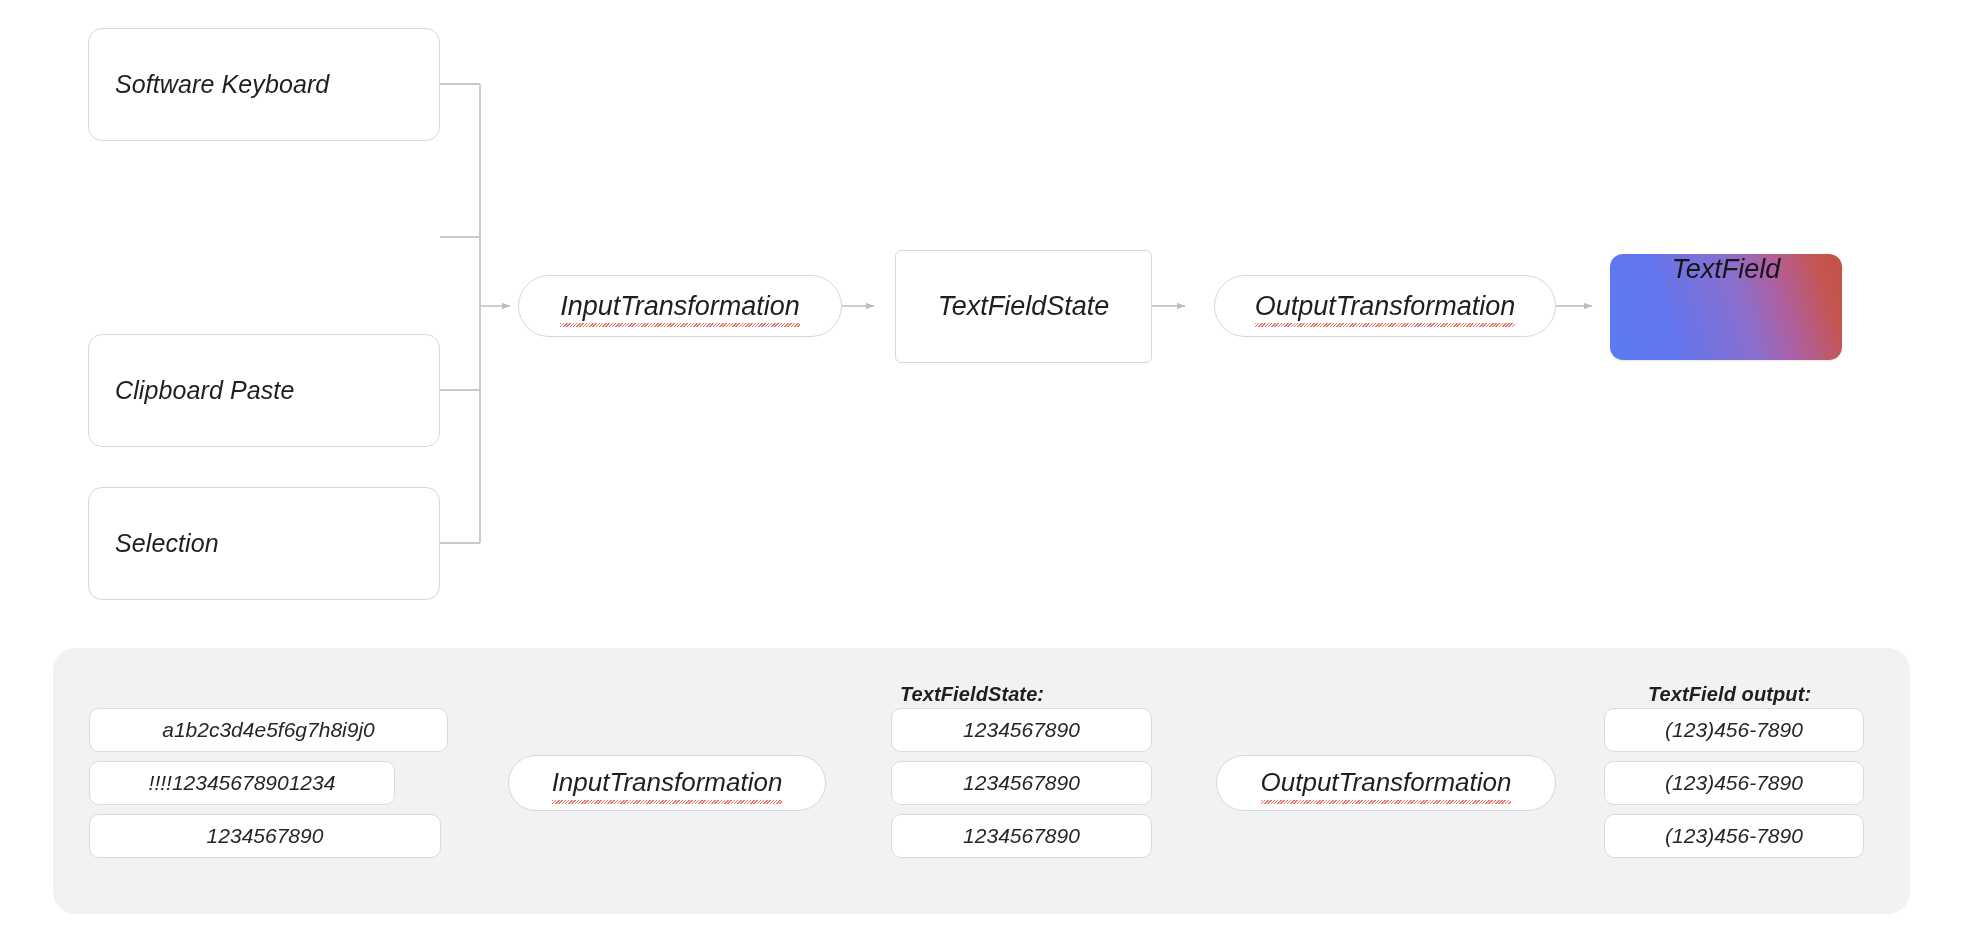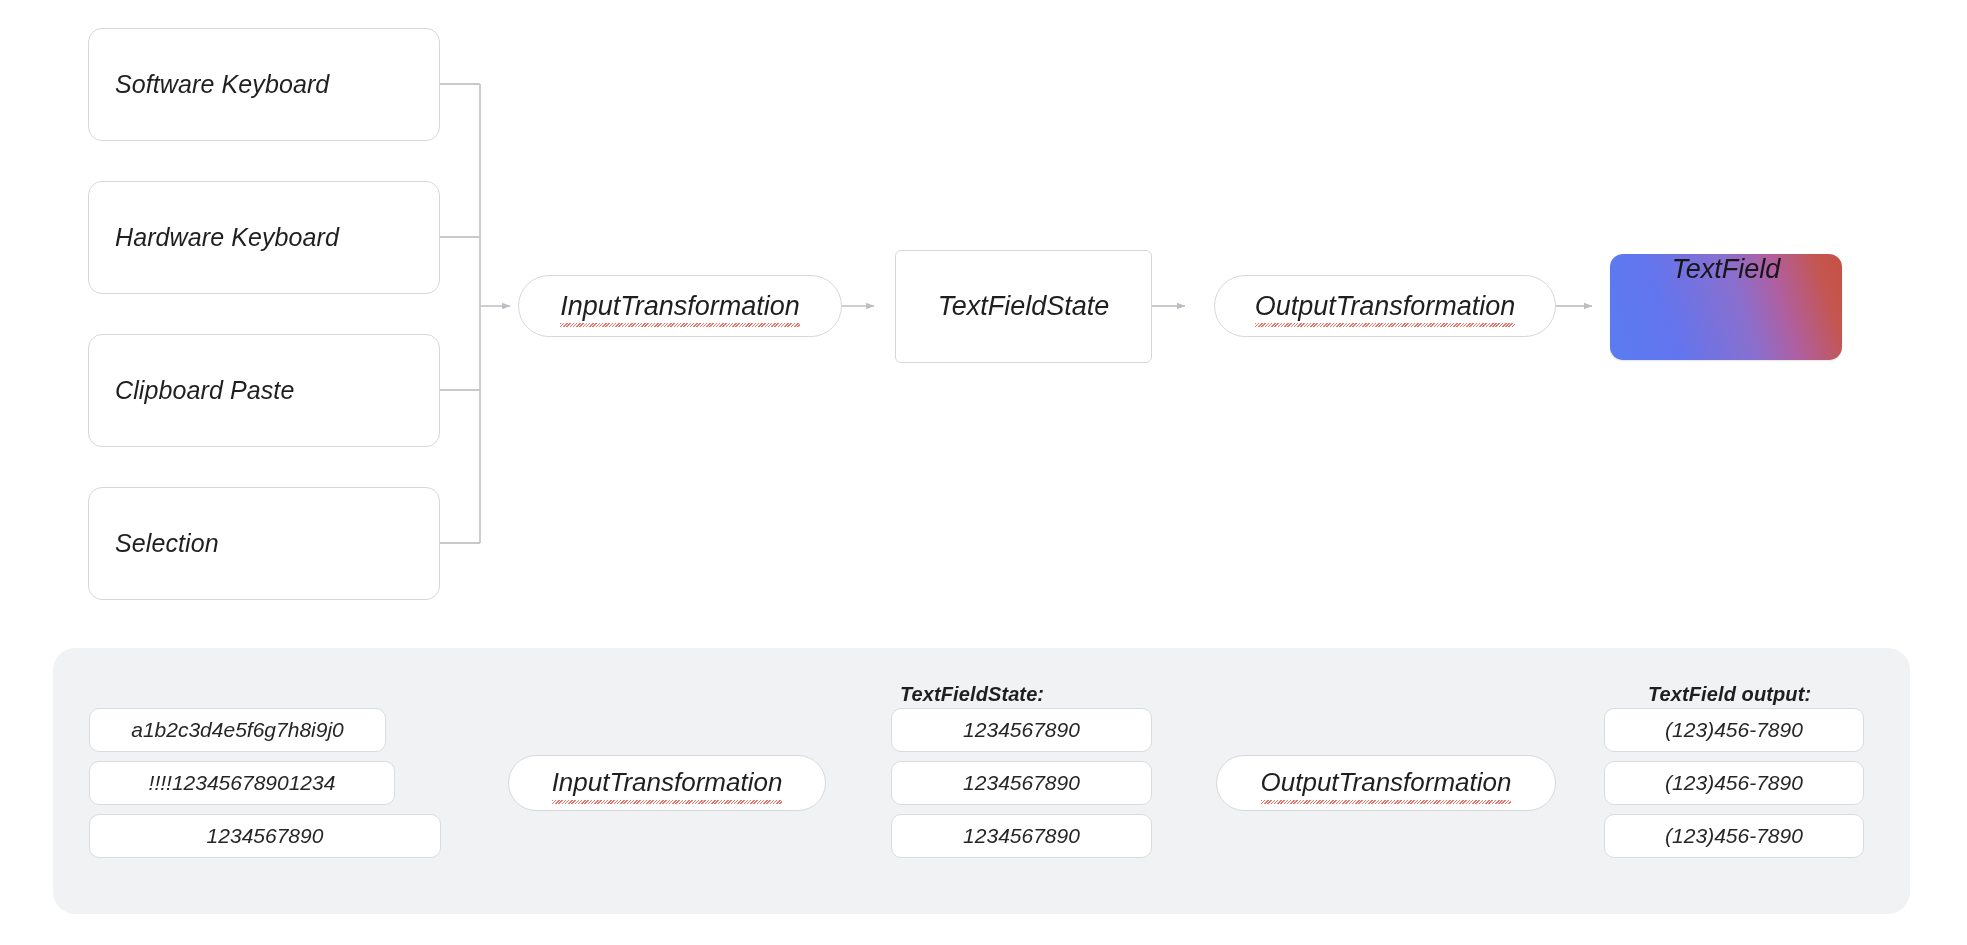--- a/index.html
+++ b/index.html
@@ -159,23 +159,20 @@
       <path d="M1588,730 V836"></path>
       <path d="M1588,730 H1616" marker-end="url(#ah)"></path>
       <path d="M1588,783 H1616" marker-end="url(#ah)"></path>
       <path d="M1588,836 H1616" marker-end="url(#ah)"></path>
     </g>
   </svg>
 
   <div class="node rect src-box" style="top:28px;">
     <span>Software Keyboard</span>
   </div>
-  <div class="node rect src-box" style="top:181px;">
-    <span>Hardware Keyboard</span>
-  </div>
   <div class="node rect src-box" style="top:487px;">
     <span>Selection</span>
   </div>
   <div class="node rect src-box" style="top:334px;">
     <span>Clipboard Paste</span>
   </div>
 
   <div class="node pill xform" style="left:518px;top:275px;width:324px;">
     <span class="squiggle">InputTransformation</span>
   </div>
@@ -191,21 +188,21 @@
   <div class="textfield">
     <span>TextField</span>
   </div>
 
   <div class="panel"></div>
 
   <span class="col-label" style="left:89px;top:683px;margin-top:36px;">Inputs:</span>
   <span class="col-label" style="left:900px;top:683px;">TextFieldState:</span>
   <span class="col-label" style="left:1608px;top:683px;margin-left:40px;">TextField output:</span>
 
-  <div class="val-box" style="left:89px;top:708px;width:297px;align-items:center;">
+  <div class="val-box" style="left:89px;top:708px;width:359px;align-items:center;">
     <span>a1b2c3d4e5f6g7h8i9j0</span>
   </div>
   <div class="val-box" style="left:89px;top:761px;width:306px;">
     <span>!!!!12345678901234</span>
   </div>
   <div class="val-box" style="left:89px;top:814px;width:352px;">
     <span>1234567890</span>
   </div>
 
   <div class="pill-sm" style="left:508px;top:755px;width:318px;">

